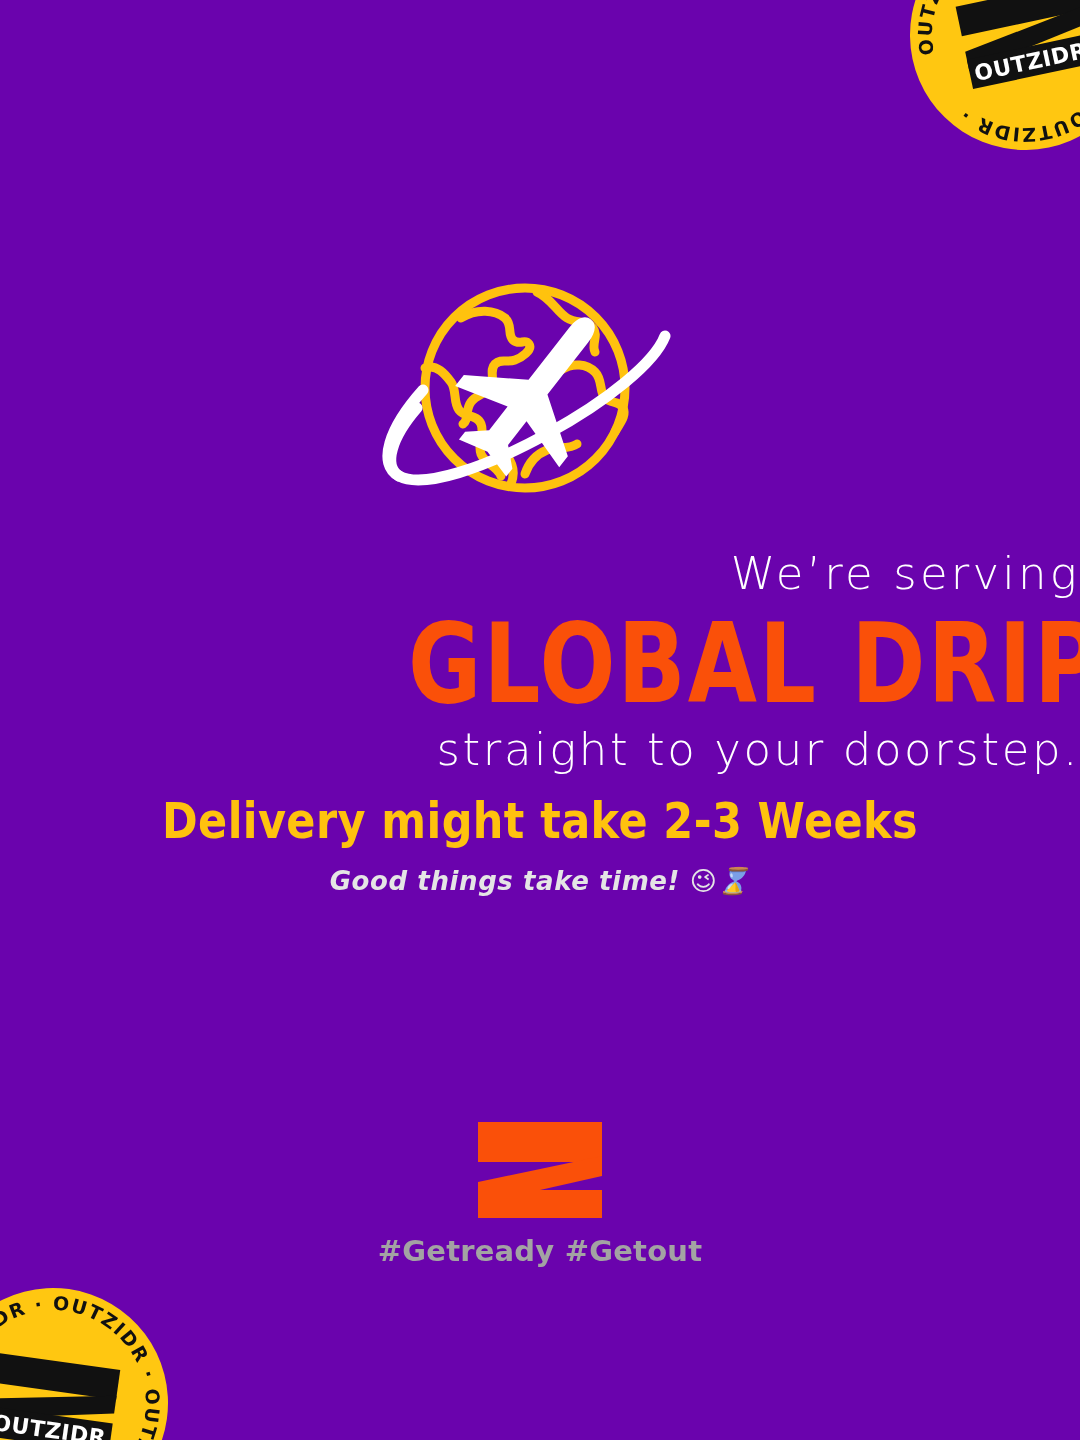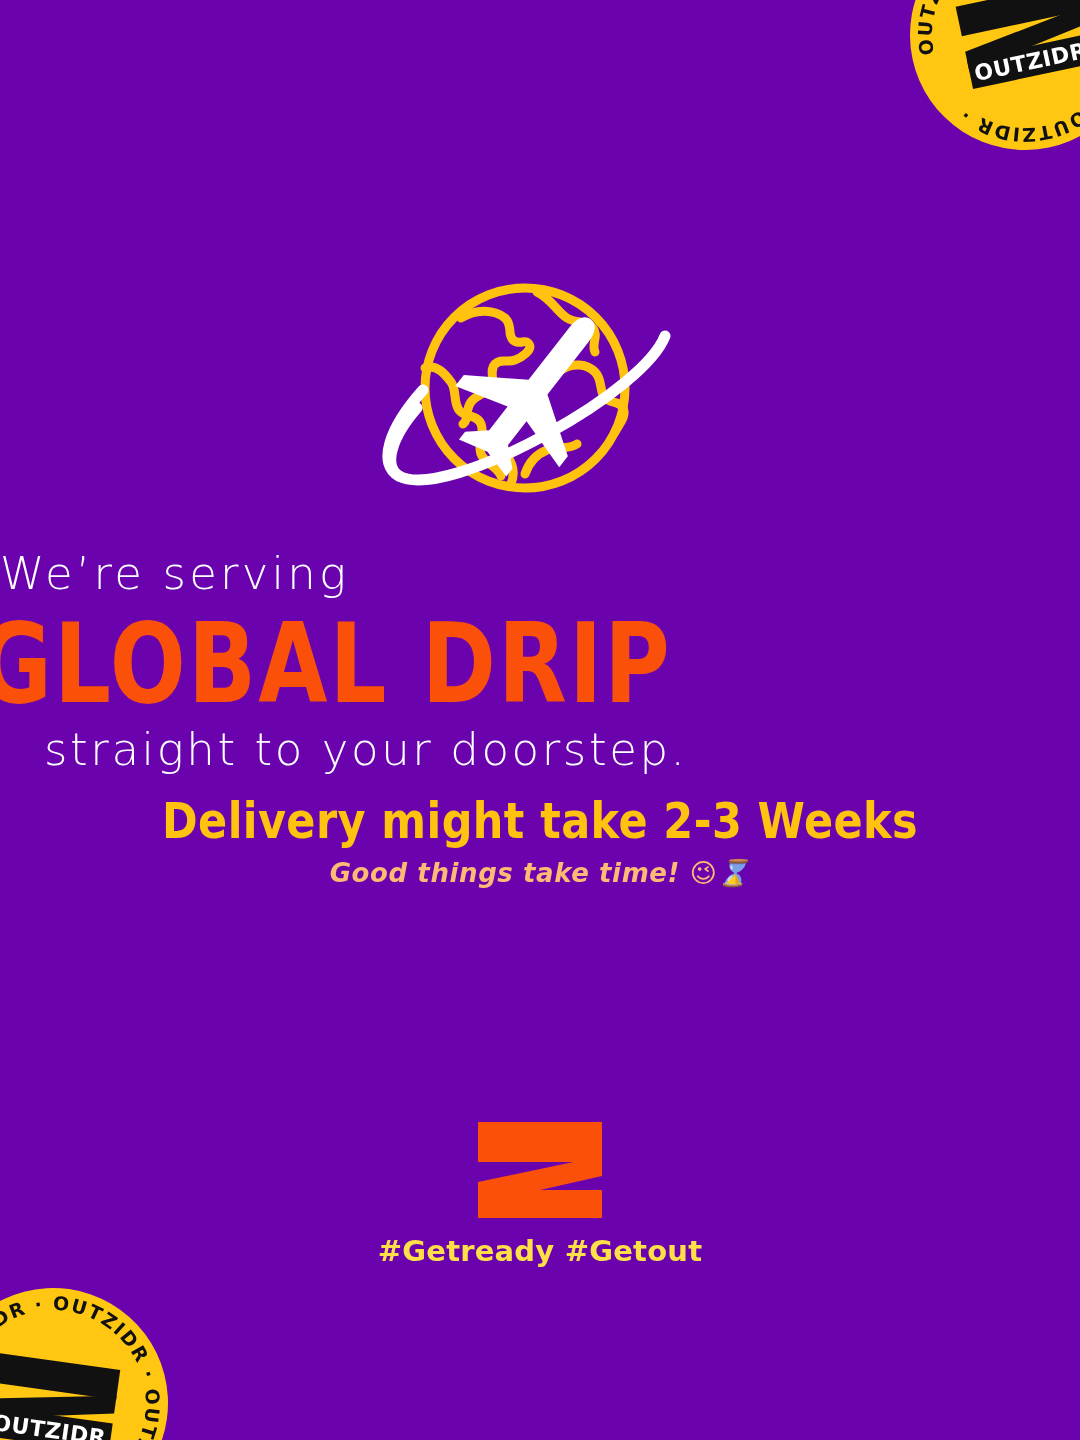--- a/index.html
+++ b/index.html
@@ -67,21 +67,21 @@
     height: 232px;
   }
   .globe-wrap svg { display: block; }
 
   
   .copy {
     position: absolute;
     left: 0;
     right: 0;
     top: 548px;
-    text-align: left;
+    text-align: right;
   }
   .line-serving {
     color: #ffffff;
     font-size: 45px;
     font-weight: 300;
     letter-spacing: 3.2px;
     line-height: 1.15;
   }
   .line-global {
     color: #FA5009;
@@ -113,40 +113,40 @@
   }
   .delivery-main {
     color: #FFC20E;
     font-size: 43px;
     font-weight: bold;
     letter-spacing: 0.4px;
     transform: scaleY(1.14);
     transform-origin: center top;
   }
   .delivery-sub {
-    color: #fdba74;
+    color: #e5e5e5;
     font-size: 26px;
     font-weight: bold;
     font-style: italic;
     letter-spacing: 0.6px;
-    margin-top: 16px;
+    margin-top: 24px;
   }
 
   
   .footer {
     position: absolute;
     left: 0;
     right: 0;
     top: 1122px;
     text-align: center;
   }
   .zmark { display: inline-block; }
   .zmark svg { display: block; }
   .hashtags {
-    color: #fde047;
+    color: #a3a3a3;
     font-size: 29px;
     font-weight: bold;
     letter-spacing: 0.2px;
     margin-top: 12px;
   }
 </style>
 </head>
 <body>
 
 <div id="poster">

